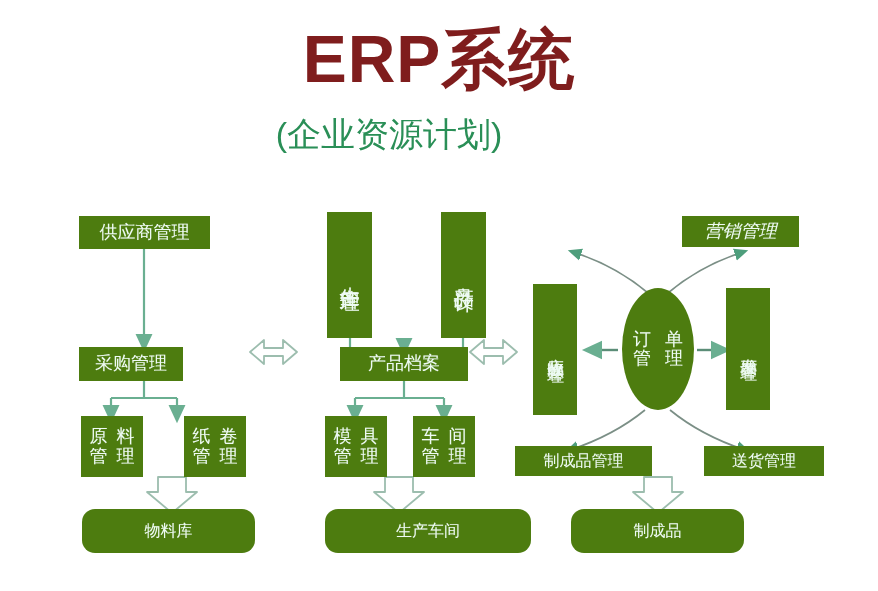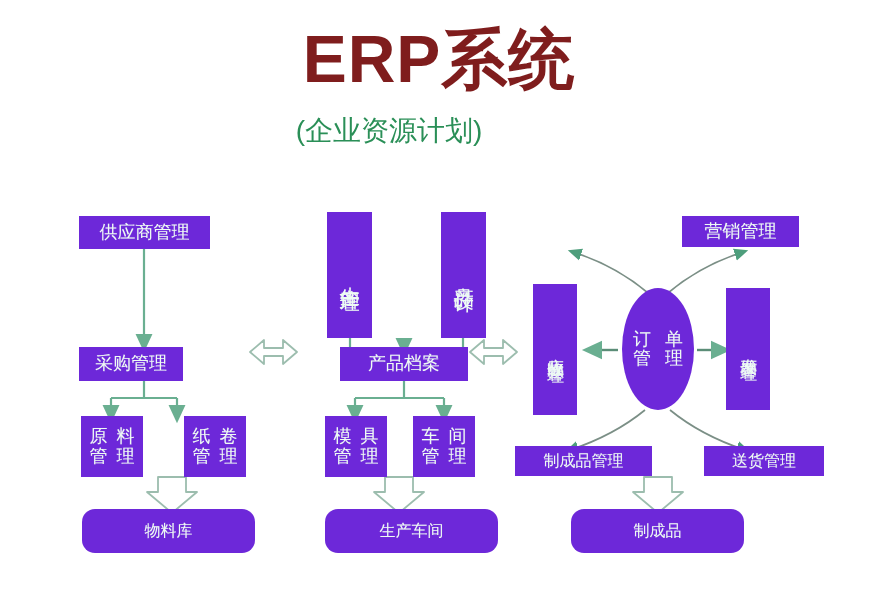--- a/index.html
+++ b/index.html
@@ -30,31 +30,31 @@
     letter-spacing: 1px;
     line-height: 1;
     white-space: nowrap;
   }
   .subtitle {
     position: absolute;
     left: 0;
     top: 117px;
     width: 742px;
     text-align: center;
-    font-size: 28px;
+    font-size: 34px;
     color: #2a8f57;
     line-height: 1;
     white-space: nowrap;
     padding-left: 36px;
     box-sizing: border-box;
   }
   
   .node {
     position: absolute;
-    background: #6d28d9;
+    background: #4d7c0f;
     color: #eefbf4;
     display: flex;
     align-items: center;
     justify-content: center;
     text-align: center;
     box-sizing: border-box;
     line-height: 1.08;
     text-shadow: 0 0 1px rgba(255,255,255,.25);
   }
   .node.rounded { border-radius: 13px; }
@@ -208,24 +208,24 @@
     <span>理</span>
   </div>
 
   <div class="node grid2 t18" style="left:413px; top:416px; width:62px; height:61px;">
     <span>车</span>
     <span>间</span>
     <span>管</span>
     <span>理</span>
   </div>
 
-  <div class="node rounded t22" style="left:325px; top:509px; width:173px; height:44px;">生产车间</div>
-
-
-  <div class="node t18" style="left:682px; top:216px; width:117px; height:31px;">营销管理</div>
+  <div class="node rounded t22" style="left:325px; top:509px; width:206px; height:44px;">生产车间</div>
+
+
+  <div class="node t18" style="left:682px; top:216px; width:117px; height:31px;font-style:italic;">营销管理</div>
 
   <div class="node vert t17" style="left:533px; top:284px; width:44px; height:131px;">应收款管理</div>
 
   <div class="node ellipse grid2 t18" style="left:622px; top:288px; width:72px; height:122px;">
     <span>订</span>
     <span>单</span>
     <span>管</span>
     <span>理</span>
   </div>
 

